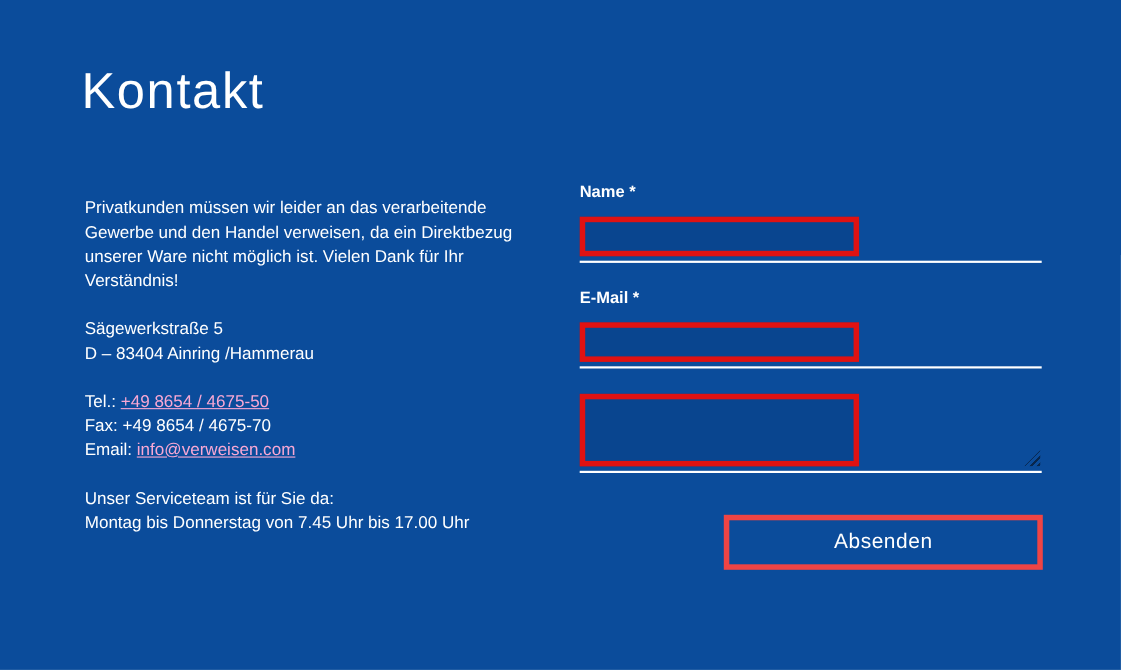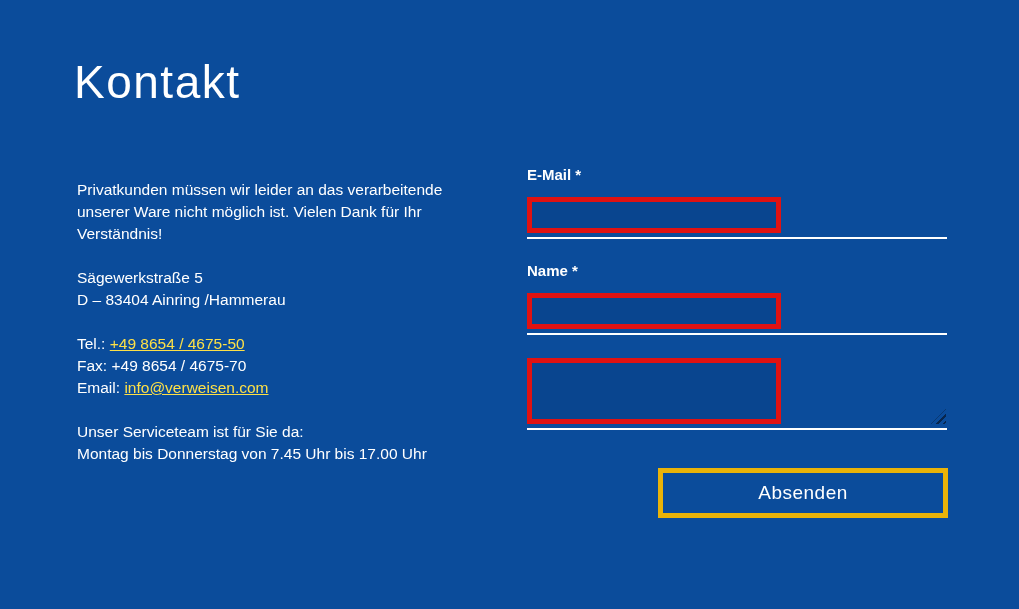--- a/index.html
+++ b/index.html
@@ -27,21 +27,21 @@
     position: absolute;
     left: 77px;
     top: 167px;
     width: 412px;
     font-size: 15.5px;
     line-height: 22px;
   }
   .left-col p { margin: 12px 0 22px 0; }
   .left-col .line { display: block; }
   .left-col a {
-    color: #fde047;
+    color: #f9a8d4;
     text-decoration: underline;
     cursor: pointer;
   }
   .right-col {
     position: absolute;
     left: 527px;
     top: 166px;
     width: 420px;
   }
   .form-group { margin-bottom: 23px; }
@@ -87,38 +87,39 @@
   }
   .submit-row {
     margin-top: 38px;
     padding-left: 131px;
   }
   .submit-button {
     box-sizing: border-box;
     width: 290px;
     height: 50px;
     background: transparent;
-    border: 5px solid #eab308;
+    border: 5px solid #ef4444;
     color: #ffffff;
     font-family: "Liberation Sans", sans-serif;
     font-size: 19px;
     letter-spacing: 0.5px;
     cursor: pointer;
   }
 </style>
 </head>
 <body>
 
 <div class="page">
 
   <h1 class="page-title">Kontakt</h1>
 
   <div class="left-col">
     <p>
       <span class="line">Privatkunden müssen wir leider an das verarbeitende</span>
+      <span class="line">Gewerbe und den Handel verweisen, da ein Direktbezug</span>
       <span class="line">unserer Ware nicht möglich ist. Vielen Dank für Ihr</span>
       <span class="line">Verständnis!</span>
     </p>
 
     <p>
       <span class="line">Sägewerkstraße 5</span>
       <span class="line">D – 83404 Ainring /Hammerau</span>
     </p>
 
     <p>
@@ -129,30 +130,30 @@
 
     <p>
       <span class="line">Unser Serviceteam ist für Sie da:</span>
       <span class="line">Montag bis Donnerstag von 7.45 Uhr bis 17.00 Uhr</span>
     </p>
   </div>
 
   <form class="right-col">
 
     <div class="form-group">
-      <label class="form-label">E-Mail *</label>
+      <label class="form-label">Name *</label>
       <div class="field-row">
-        <input type="email" class="text-input" value="" style="">
+        <input type="text" class="text-input" value="" style="">
       </div>
     </div>
 
     <div class="form-group">
-      <label class="form-label">Name *</label>
+      <label class="form-label">E-Mail *</label>
       <div class="field-row">
-        <input type="text" class="text-input" value="" style="">
+        <input type="email" class="text-input" value="" style="">
       </div>
     </div>
 
     <div class="form-group">
       <div class="field-row">
         <textarea class="textarea-input" style=""></textarea>
         <span class="resize-handle"></span>
       </div>
     </div>
 

